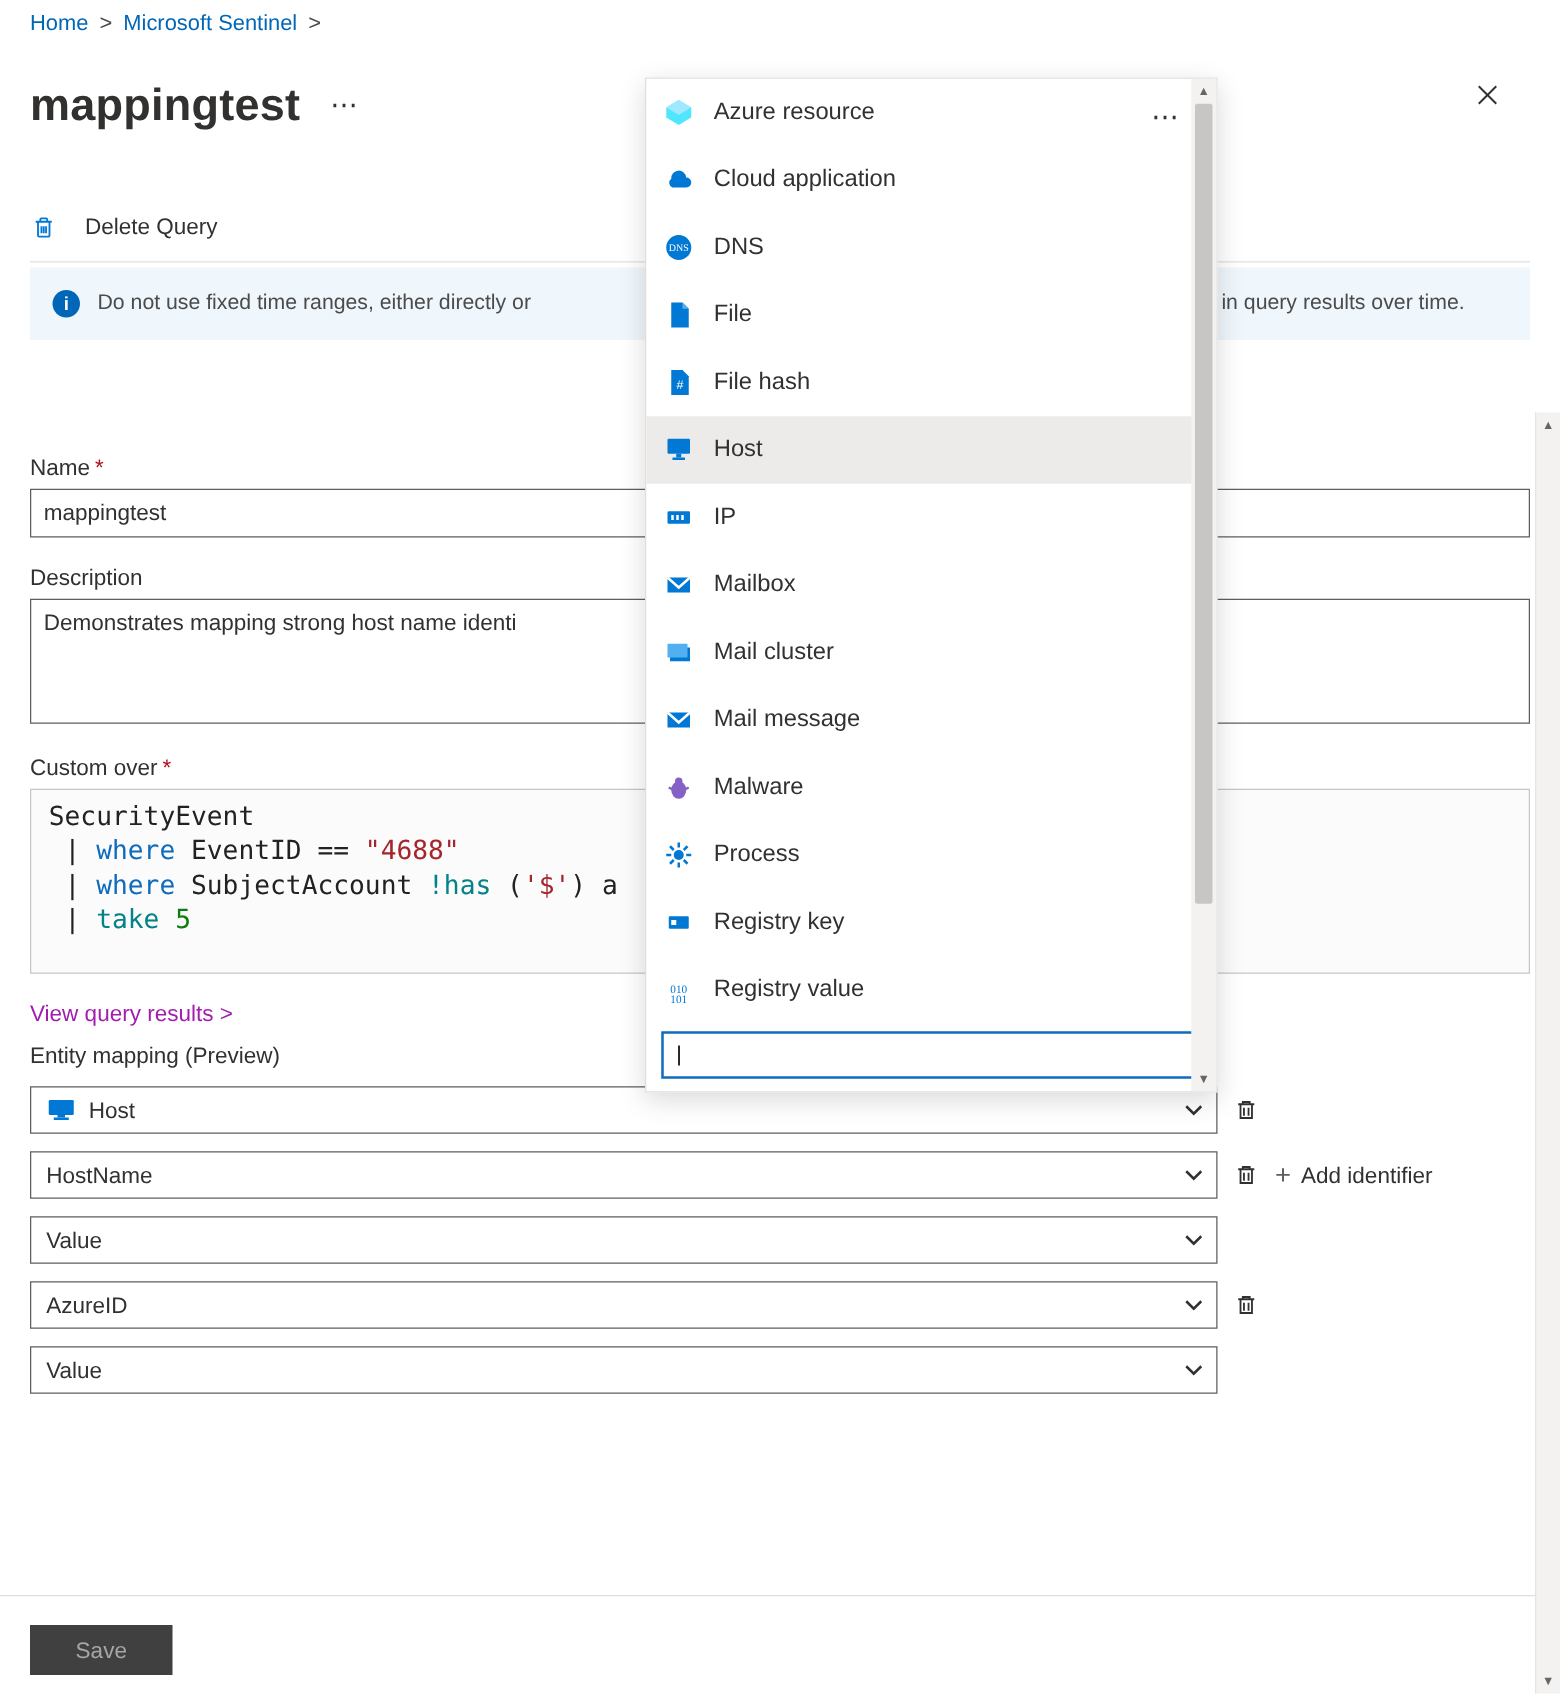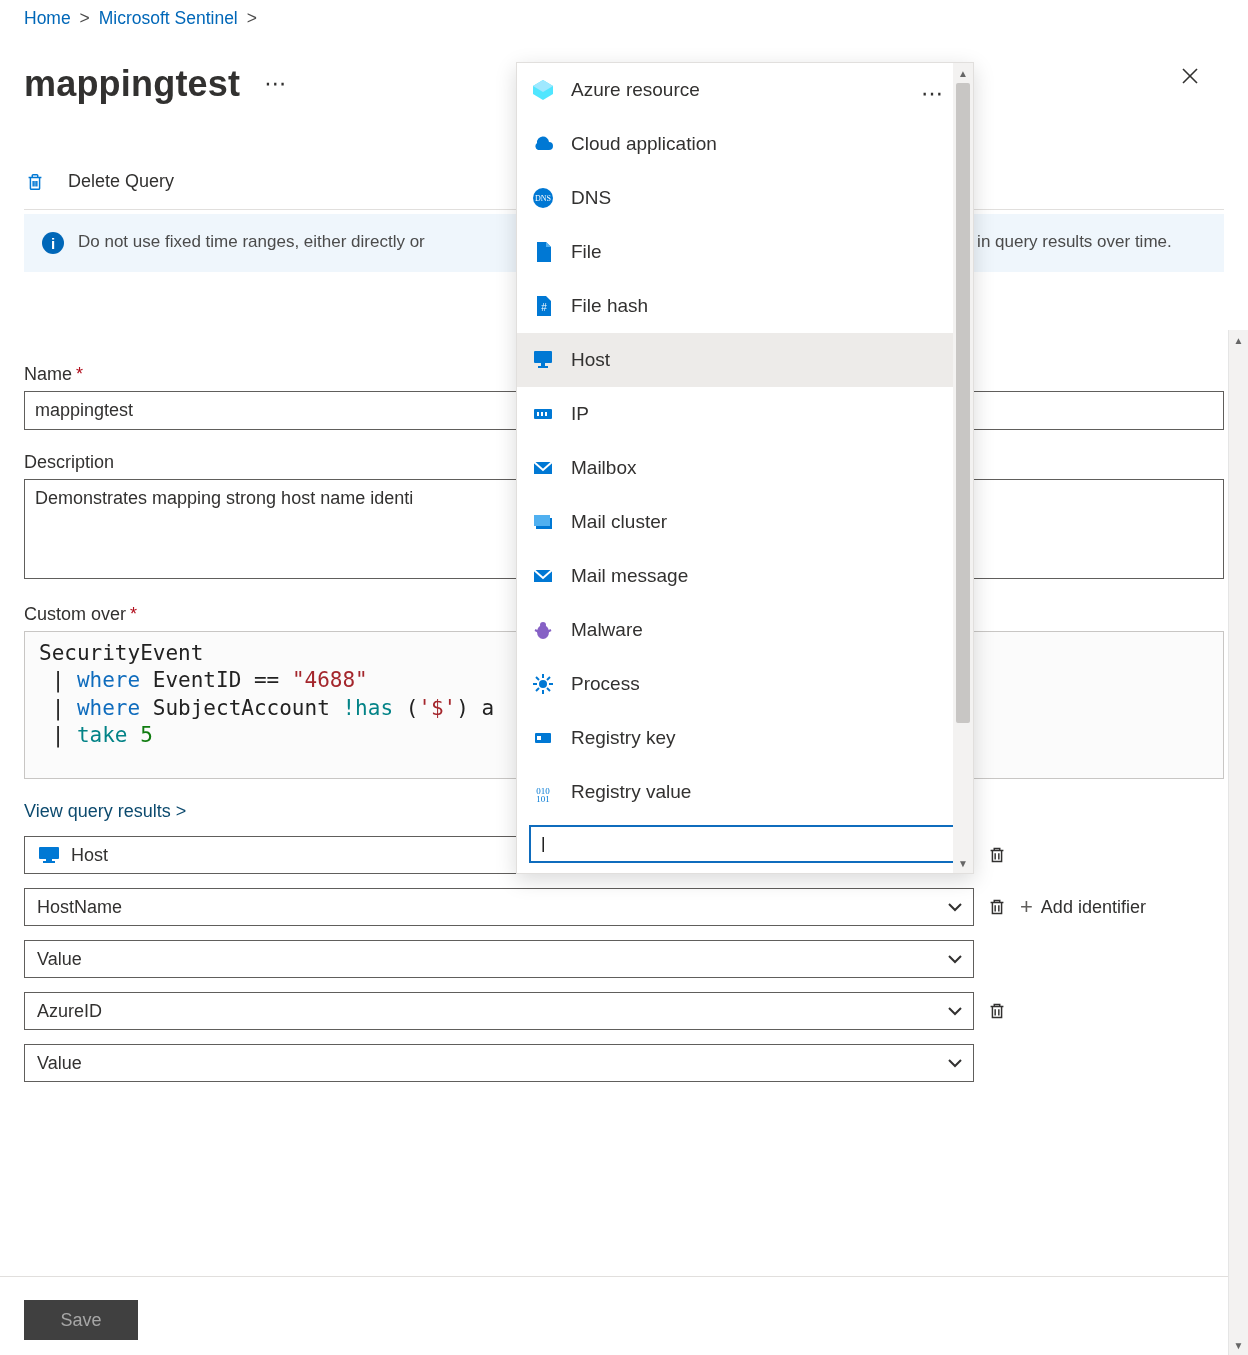--- a/index.html
+++ b/index.html
@@ -105,21 +105,21 @@
     overflow: hidden;
   }
   .kw-where { color: #0f6cbd; }
   .kw-take { color: #038387; }
   .str { color: #a4262c; }
   .num { color: #107c10; }
   .bang { color: #038387; }
 
   .link-view {
     margin-top: 10px;
-    color: #0c4a6e; font-size: 18px; cursor: pointer;
+    color: #a21caf; font-size: 18px; cursor: pointer;
   }
 
   .section-label {
     margin-top: 12px;
     font-size: 18px; font-weight: 400; color: #323130;
   }
 
   .map-area { margin-top: 14px; }
   .map-row { display: flex; align-items: center; gap: 12px; margin-bottom: 14px; }
   .select-like {
@@ -282,20 +282,21 @@
       <div class="field-label">
         <span>Custom over</span><span class="req">*</span>
       </div>
       <div class="query-box"><span>SecurityEvent</span>
  | <span class="kw-where">where</span><span> EventID == </span><span class="str">"4688"</span>
  | <span class="kw-where">where</span><span> SubjectAccount </span><span class="bang">!has</span><span> (</span><span class="str">'$'</span><span>) a</span>
  | <span class="kw-take">take</span> <span class="num">5</span></div>
     </div>
 
     <div class="link-view">View query results  &gt;</div>
+    <div class="section-label">Entity mapping (Preview)</div>
 
     <div class="map-area">
       <div class="map-row">
         <div class="select-like">
           <span class="sl-left">
             <span class="host-glyph">
               <svg viewBox="0 0 24 20">
                   <rect x="2" y="2" width="20" height="12" rx="1" fill="#0078d4"></rect>
                   <rect x="9" y="14" width="6" height="2" fill="#0078d4"></rect>
                   <rect x="6" y="16" width="12" height="2" fill="#0078d4"></rect>

